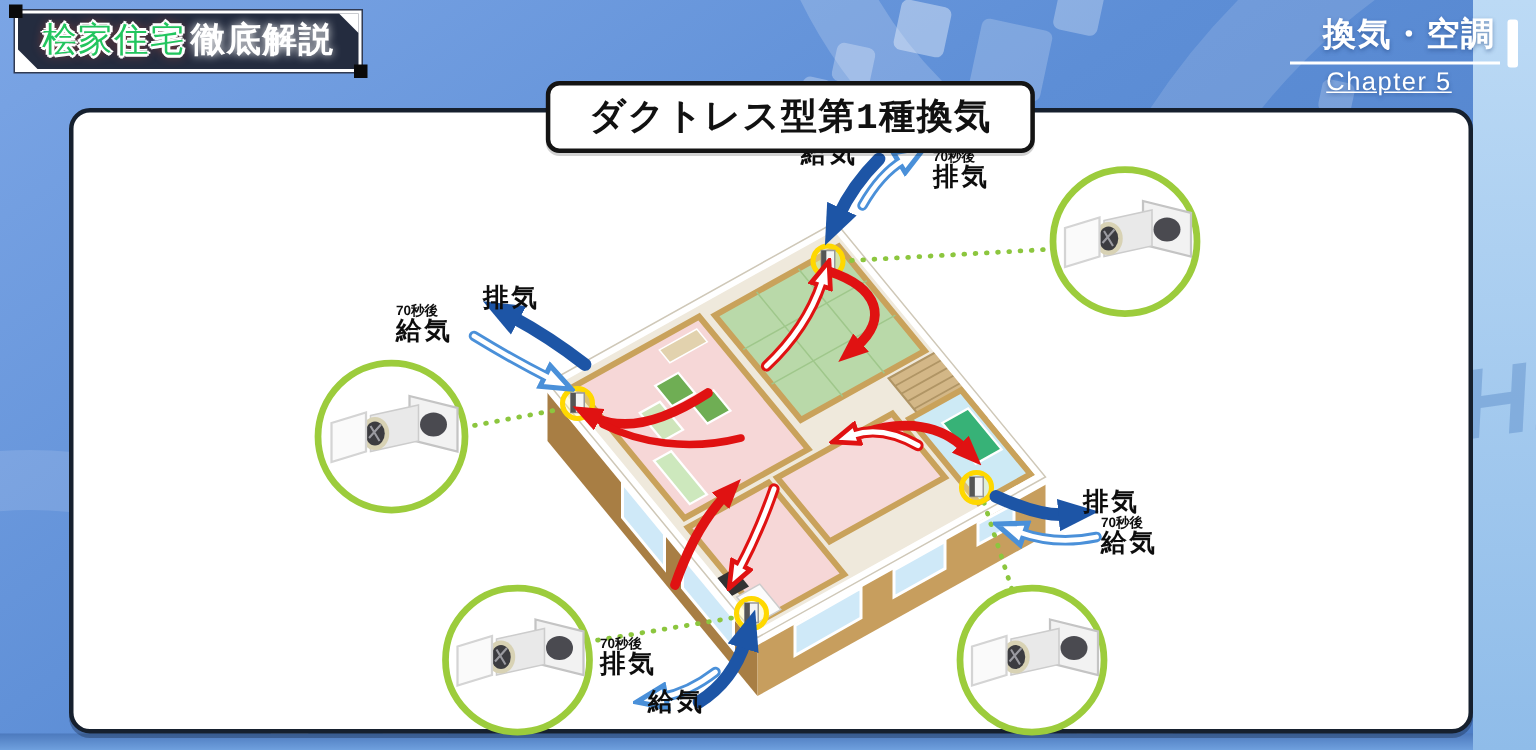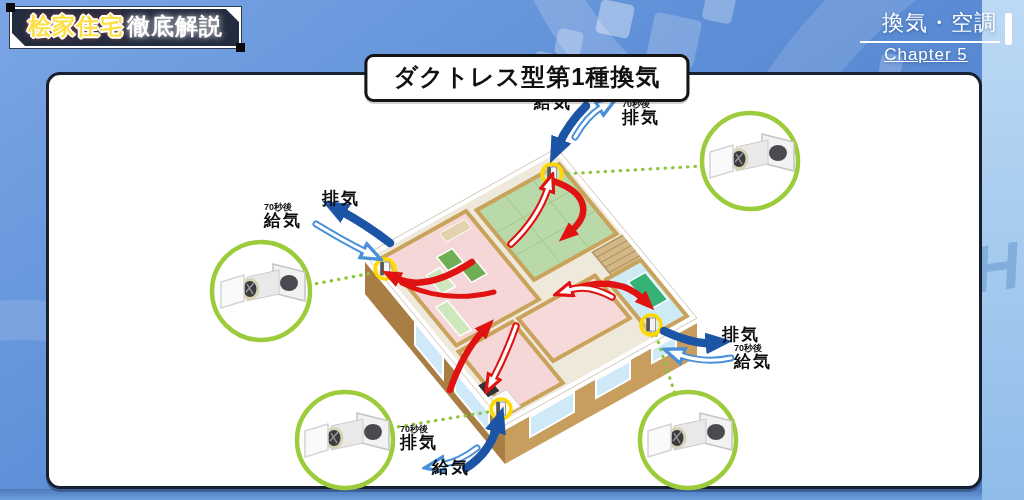--- a/index.html
+++ b/index.html
@@ -14,40 +14,40 @@
   .watermark{position:absolute;right:-14px;top:228px;font-size:66px;font-weight:bold;
     font-style:italic;color:rgba(70,120,190,.35);transform:rotate(-8deg);}
   .bottom-strip{position:absolute;left:0;bottom:0;width:100%;height:11px;
     background:linear-gradient(180deg,#4c79bd,#6fa0de);z-index:0;}
   
   .panel{position:absolute;left:46px;top:72px;width:930px;height:411px;background:#fff;
     border:3px solid #16202e;border-radius:14px;z-index:2;box-shadow:0 3px 0 rgba(10,20,40,.3);}
   
   .badge{position:absolute;left:10px;top:7px;background:#242c3f;border:2px solid #fff;
     box-shadow:0 0 0 1px #303a52;padding:2px 16px 4px;display:flex;gap:3px;z-index:6;align-items:baseline;}
-  .badge-brand{color:#fde047;font-weight:bold;font-size:23px;letter-spacing:1px;
+  .badge-brand{color:#22c55e;font-weight:normal;font-size:23px;letter-spacing:1px;
     text-shadow:-2px 0 #fff,2px 0 #fff,0 -2px #fff,0 2px #fff,-1px -1px #fff,1px 1px #fff,1px -1px #fff,-1px 1px #fff,0 0 7px rgba(255,90,60,.9);}
   .badge-suffix{color:#fff;font-weight:bold;font-size:23px;letter-spacing:1px;
     text-shadow:0 0 6px rgba(255,255,255,.95);}
   .badge .sq{position:absolute;width:9px;height:9px;background:#0a0a0a;}
   .badge .sq.tl{left:-6px;top:-6px;} .badge .sq.br{right:-6px;bottom:-6px;}
   .badge .tri{position:absolute;width:0;height:0;}
   .badge .tri.tr{right:0;top:0;border-top:13px solid #fff;border-left:13px solid transparent;}
   .badge .tri.bl{left:0;bottom:0;border-bottom:13px solid #fff;border-right:13px solid transparent;}
   
   .chapter{position:absolute;right:12px;top:8px;z-index:5;color:#fff;width:152px;}
   .chapter-row{display:flex;align-items:center;justify-content:flex-end;gap:8px;}
-  .chapter-cat{font-size:22px;font-weight:normal;letter-spacing:1px;text-shadow:0 1px 3px rgba(25,55,110,.45);}
+  .chapter-cat{font-size:22px;font-weight:bold;letter-spacing:1px;text-shadow:0 1px 3px rgba(25,55,110,.45);}
   .chapter-bar{width:7px;height:32px;background:#fff;border-radius:2px;margin-bottom:-12px;}
   .chapter-line{height:2px;background:#fff;margin:3px 0 2px;width:140px;}
   .chapter-num{font-size:17px;letter-spacing:1px;text-align:center;width:132px;text-shadow:0 1px 3px rgba(25,55,110,.45);text-decoration:underline;}
   
   .title-box{position:absolute;left:527px;top:54px;transform:translateX(-50%);background:#fff;
     border:3px solid #141414;border-radius:9px;padding:4px 26px 6px;font-size:24px;font-weight:bold;
-    color:#111;letter-spacing:1px;z-index:5;white-space:nowrap;box-shadow:0 2px 0 rgba(0,0,0,.18);}
+    color:#111;letter-spacing:1px;z-index:5;white-space:nowrap;box-shadow:0 2px 0 rgba(0,0,0,.18);font-family:Liberation Mono, monospace;}
   
   .diagram{position:absolute;left:0;top:0;z-index:3;pointer-events:none;}
   
   .lbl{position:absolute;z-index:4;color:#0d0d0d;font-weight:bold;line-height:1.02;text-align:left;}
   .lbl .big{font-size:17px;letter-spacing:2px;display:block;}
   .lbl .small{font-size:9px;display:block;letter-spacing:0;}
 </style>
 </head>
 <body>
 

